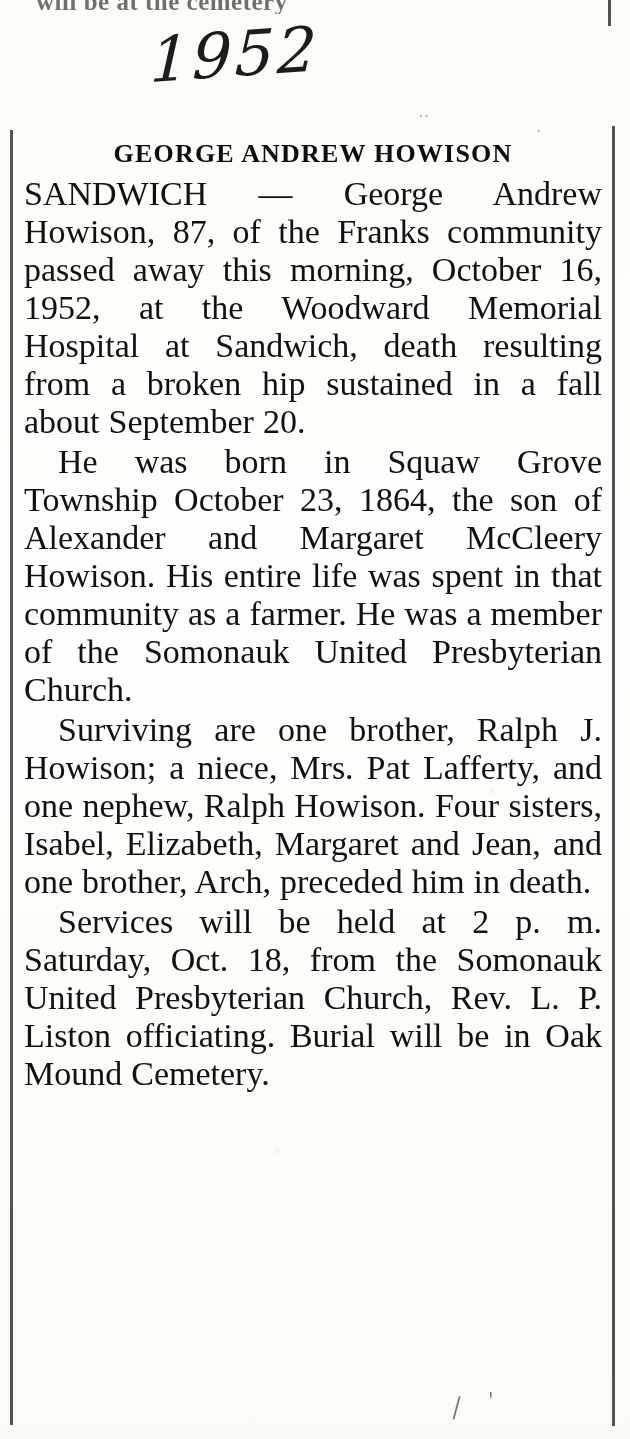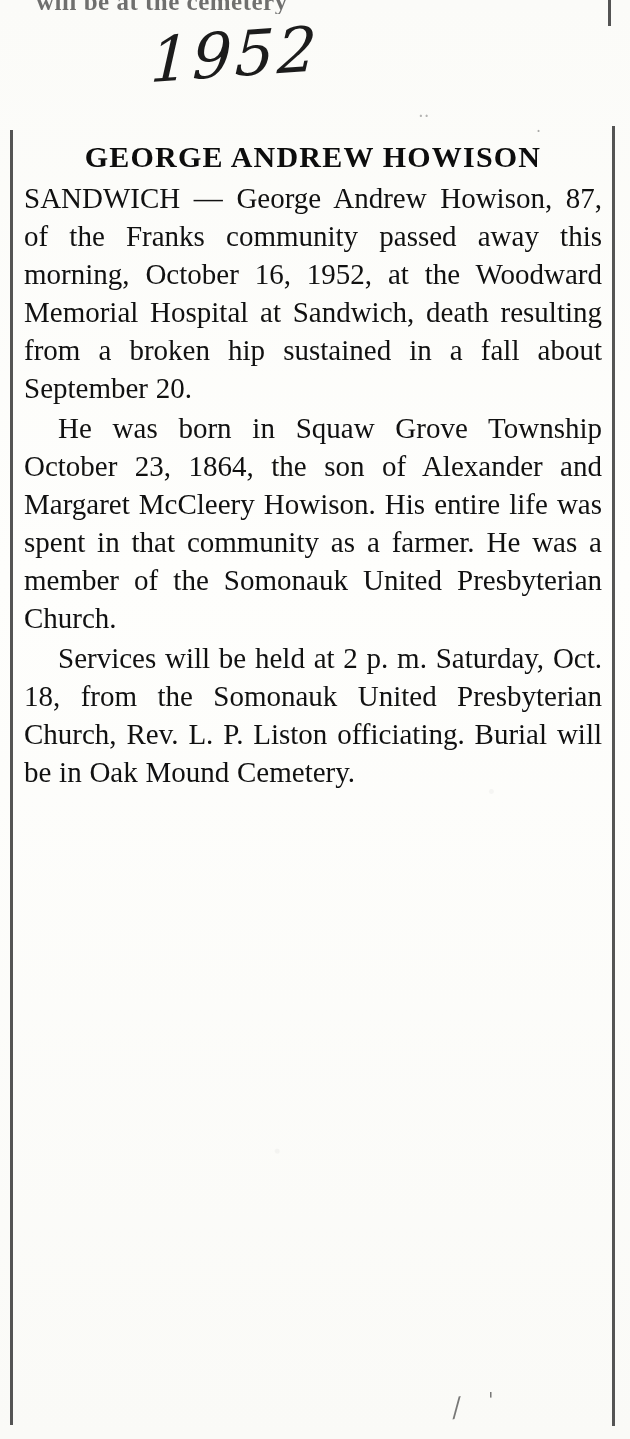--- a/index.html
+++ b/index.html
@@ -100,30 +100,30 @@
   
   #article {
     position: absolute;
     top: 140px;
     left: 24px;
     width: 578px;
   }
   #headline {
     font-family: "Liberation Serif", serif;
     font-weight: bold;
-    font-size: 30px;
+    font-size: 26px;
     letter-spacing: 1.2px;
     line-height: 1.1;
     text-align: center;
     margin: 0 0 6px 0;
     color: #0d0d0d;
   }
   .para {
     font-family: "Liberation Serif", serif;
-    font-size: 29px;
+    font-size: 34px;
     line-height: 38px;
     text-align: justify;
     text-align-last: left;
     margin: 0 0 2px 0;
     color: #111;
     word-spacing: 0.5px;
     -webkit-hyphens: none;
     hyphens: none;
   }
   .para.indent::before {
@@ -161,20 +161,21 @@
 
   <div id="handwritten-year">1952</div>
 
   <div class="rule" id="rule-left"></div>
   <div class="rule" id="rule-right"></div>
 
   <div id="article">
     <h1 id="headline">GEORGE ANDREW HOWISON</h1>
     <p class="para">SANDWICH — George Andrew Howison, 87, of the Franks community passed away this morning, October 16, 1952, at the Woodward Memorial Hospital at Sandwich, death resulting from a broken hip sustained in a fall about September 20.</p>
     <p class="para indent">He was born in Squaw Grove Township October 23, 1864, the son of Alexander and Margaret McCleery Howison. His entire life was spent in that community as a farmer. He was a member of the Somonauk United Presbyterian Church.</p>
+    <p class="para indent">Surviving are one brother, Ralph J. Howison; a niece, Mrs. Pat Lafferty, and one nephew, Ralph Howison. Four sisters, Isabel, Elizabeth, Margaret and Jean, and one brother, Arch, preceded him in death.</p>
     <p class="para indent">Services will be held at 2 p. m. Saturday, Oct. 18, from the Somonauk United Presbyterian Church, Rev. L. P. Liston officiating. Burial will be in Oak Mound Cemetery.</p>
   </div>
 
   <div class="stray" id="stray-1">/</div>
   <div class="stray" id="stray-2">'</div>
   <div class="stray" id="stray-3">..</div>
   <div class="stray" id="stray-4">·</div>
 
 </div>
 

